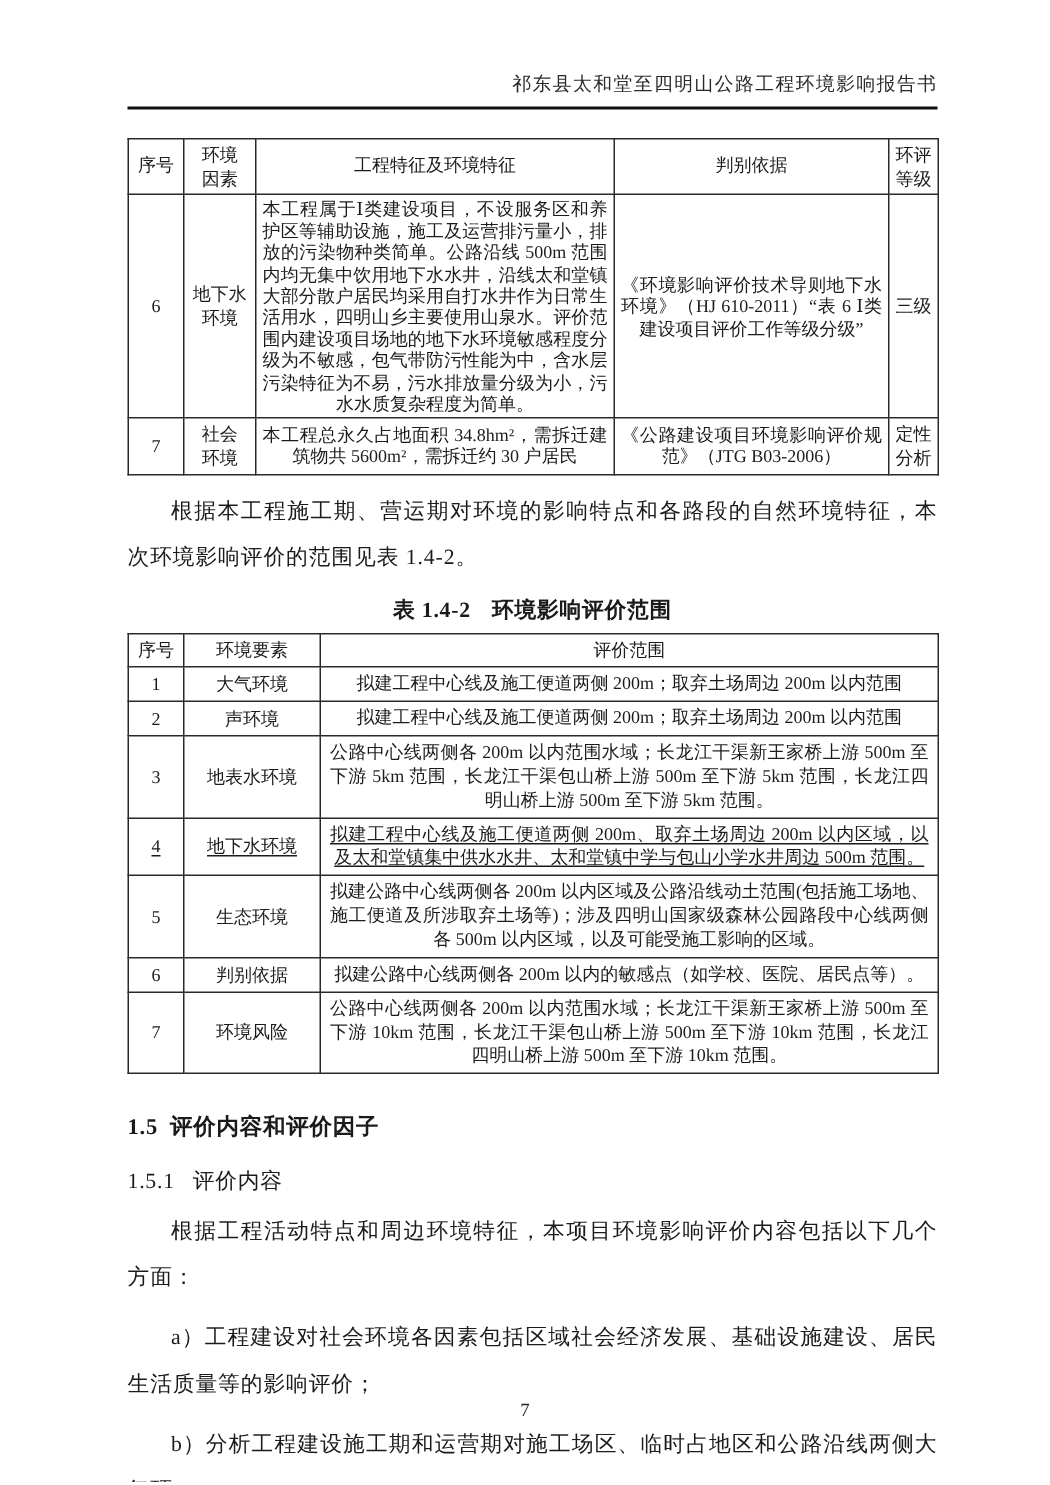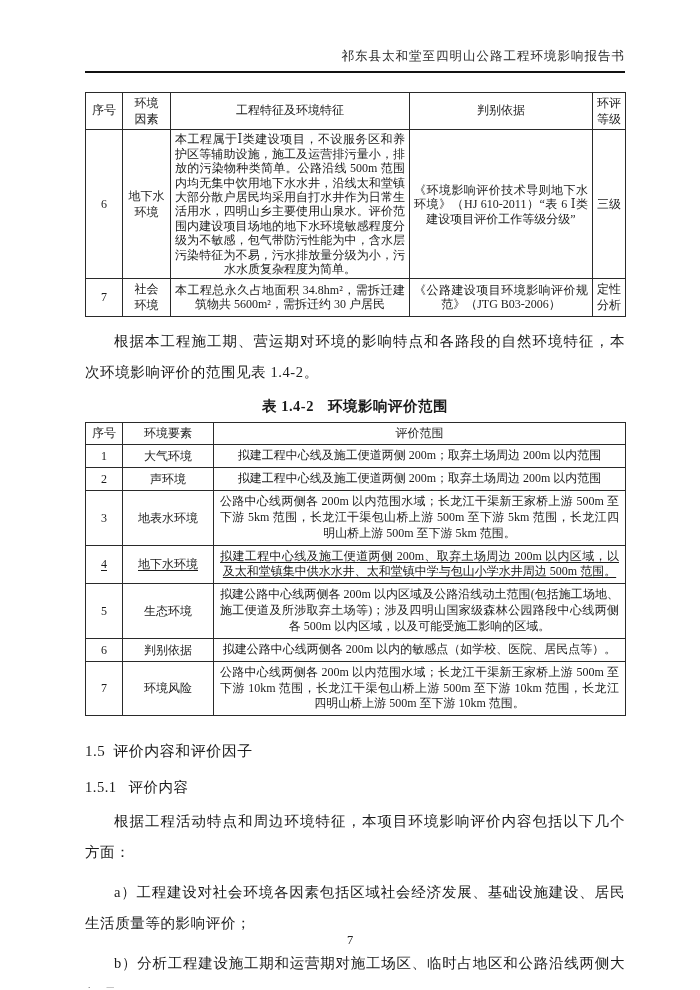--- a/index.html
+++ b/index.html
@@ -36,21 +36,21 @@
   .t1 td.j{line-height:1.2;}
   .t2{margin-top:2px;}
   .t2 td.j{line-height:1.32;padding:3px 6px;}
   .t2 td.c{line-height:1.5;}
   .blk{display:block;line-height:1.35;}
   tr.u td, tr.u td span{text-decoration:underline;text-underline-offset:2px;}
 
   
   .h-sec{margin:15px 0 0 0;font-size:14.5px;font-weight:normal;letter-spacing:0.5px;}
   .h-sec .num{margin-right:12px;}
-  .h-bold{margin:26px 0 0 0;font-size:15px;font-weight:normal;letter-spacing:0.5px;}
+  .h-bold{margin:26px 0 0 0;font-size:15px;font-weight:bold;letter-spacing:0.5px;}
   .h-bold .num{margin-right:8px;}
   .h-sub{margin:17px 0 0 0;font-size:14.5px;font-weight:normal;letter-spacing:0.5px;}
   .h-sub .num{margin-right:12px;margin-top:38px;}
   p.body{
     margin:9px 0 0 0;font-size:14.5px;line-height:31px;
     text-indent:2em;text-align:justify;letter-spacing:0.6px;
   }
   .caption{
     margin:9px 0 6px 0;text-align:center;font-weight:bold;font-size:14.5px;letter-spacing:0.5px;
   }

